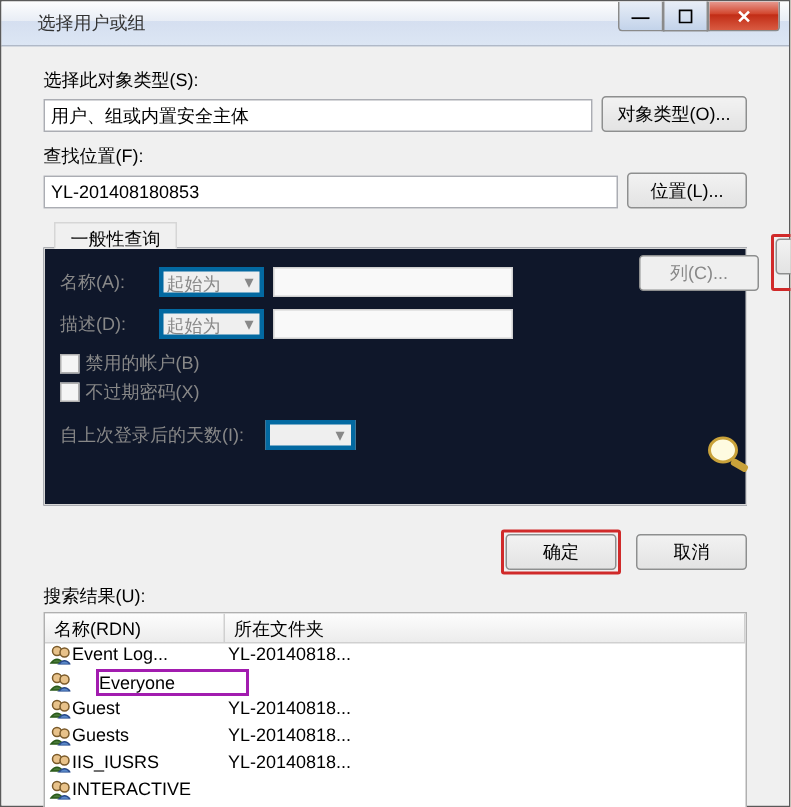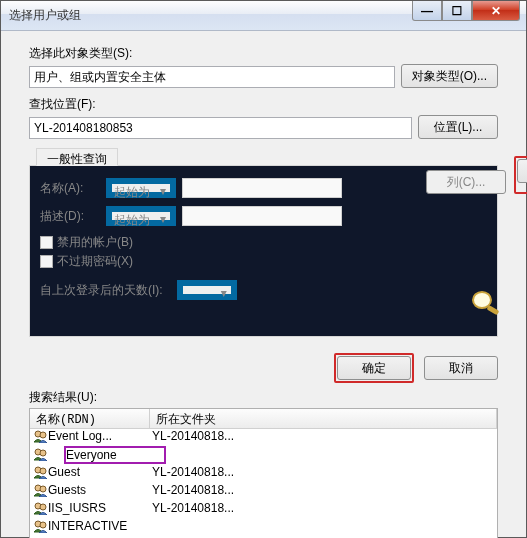--- a/index.html
+++ b/index.html
@@ -1,47 +1,47 @@
 <!DOCTYPE html>
 <html><head>
 <meta charset="utf-8">
 <style>
 *{margin:0;padding:0;box-sizing:border-box;font-family:"Microsoft YaHei","SimSun",Tahoma,sans-serif;font-size:12px}
 body{background:#d4c9a8;width:527px;height:538px;overflow:hidden}
 .window{width:527px;height:538px;background:#fff;border:1px solid #5a5a5a;position:relative}
-.titlebar{height:30px;background:linear-gradient(to bottom,#fdfdfe 0%,#e8edf5 45%,#d5dff0 46%,#dce6f4 100%);border-bottom:1px solid #b0b9c8;display:flex;align-items:center;padding-left:8px;position:relative}
+.titlebar{height:30px;background:linear-gradient(to bottom,#fdfdfe 0%,#e8edf5 45%,#d5dff0 46%,#dce6f4 100%);border-bottom:1px solid #b0b9c8;display:flex;align-items:center;padding-left:24px;position:relative}
 .titlebar-text{color:#333}
 .win-controls{position:absolute;right:6px;top:0;display:flex}
 .win-btn{width:30px;height:20px;border:1px solid #8a8a8a;border-top:none;display:flex;align-items:center;justify-content:center;font-weight:bold;font-family:Arial}
 .win-min{background:linear-gradient(#e8eef7,#c3d3ea);border-radius:0 0 0 3px}
 .win-max{background:linear-gradient(#e8eef7,#c3d3ea)}
 .win-close{width:48px;background:linear-gradient(#e79a90,#d1432a 45%,#c12c15 46%,#d95b42);border-radius:0 0 3px 0;color:#fff}
 .content{padding:10px 28px;background:#f0f0f0;height:calc(100% - 30px)}
 .label{margin:4px 0 2px}
 .row{display:flex;align-items:flex-end;gap:6px;margin-bottom:8px}
 .textbox{flex:1;height:22px;border:1px solid #abadb3;background:#fff;padding:2px 4px}
 .button{height:24px;padding:0 10px;background:linear-gradient(#f2f2f2,#e3e3e3);border:1px solid #8e8f8f;border-radius:3px;cursor:pointer;min-width:80px}
 .button.disabled{color:#888;background:#efefef}
 .highlight-red{border:2px solid #d02a2a;padding:1px;display:inline-block;border-radius:2px}
 .fieldset{border:1px solid #d6d6d6;background:#0f172a;position:relative;padding:12px 10px 10px;height:172px}
 .tab{position:absolute;top:-18px;left:6px;background:#f0f0f0;border:1px solid #d6d6d6;border-bottom:1px solid #f0f0f0;padding:2px 10px;height:18px}
 .form-row{display:flex;align-items:center;gap:6px;margin-bottom:8px}
 .form-label{width:60px;color:#888}
-.select{width:70px;height:20px;border:6px solid #0369a1;background:#efefef;color:#888;padding:0 2px;position:relative}
+.select{width:70px;height:20px;border:3px solid #0369a1;background:#efefef;color:#888;padding:0 2px;position:relative}
 .select::after{content:"▾";position:absolute;right:4px;color:#888}
 .input-disabled{width:160px;height:20px;border:1px solid #d0d0d0;background:#f9f9f9}
 .checkbox-row{display:flex;align-items:center;gap:4px;margin:2px 0;color:#888}
 .checkbox{width:13px;height:13px;border:1px solid #b0b0b0;background:#f5f5f5}
 .right-col{position:absolute;right:14px;top:155px;width:86px;display:flex;flex-direction:row;gap:8px;align-items:flex-end}
 .magnifier{position:absolute;right:22px;top:288px}
 .ok-cancel{display:flex;justify-content:flex-end;gap:10px;margin-top:16px;align-items:center}
 .results-label{margin-top:6px}
 .grid{border:1px solid #b0b0b0;background:#fff;height:170px;margin-top:2px;overflow:hidden}
 .grid-header{display:flex;background:linear-gradient(#fdfdfd,#ececec);border-bottom:1px solid #d0d0d0;height:20px}
-.grid-header div{padding:2px 6px;border-right:1px solid #d0d0d0;font-family:Liberation Mono, monospace}
+.grid-header div{padding:2px 6px;border-right:1px solid #d0d0d0;font-family:Liberation Sans, sans-serif}
 .col1{width:120px}
 .col2{flex:1}
 .grid-body{font-family:SimSun}
 .grid-row{display:flex;align-items:flex-start;height:18px;padding-left:2px}
 .icon-cell{width:16px;display:flex;align-items:center;justify-content:center}
 .name-cell{width:102px;white-space:nowrap;overflow:hidden}
 .folder-cell{padding-left:2px}
 .row-highlight .name-cell{border:2px solid #a21caf;margin:-1px 16px}
 svg.uicon{width:14px;height:14px}
 </style>

